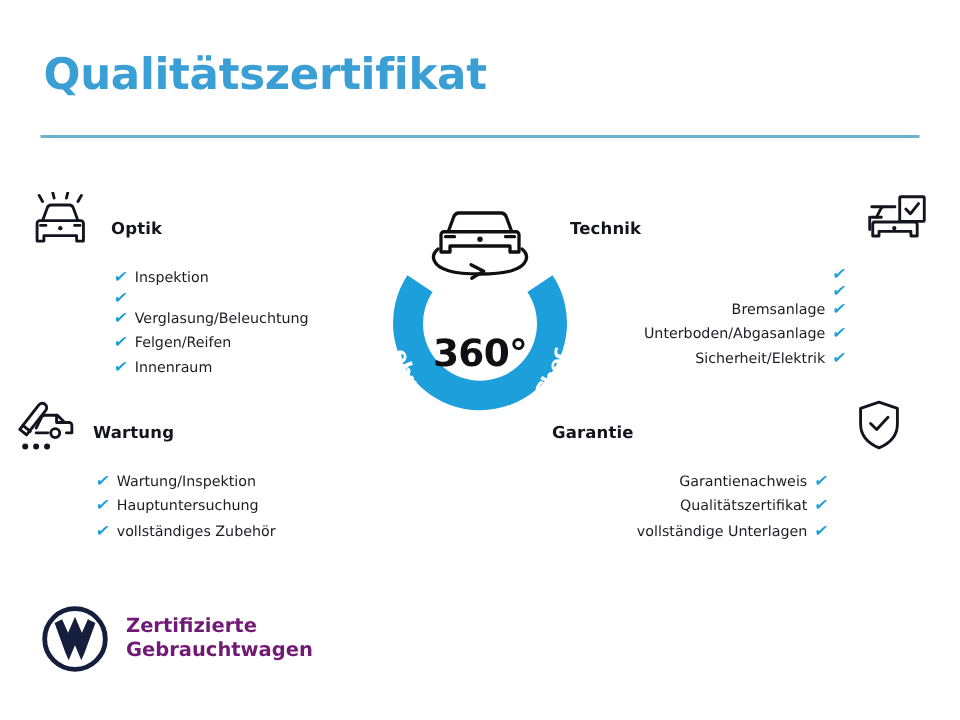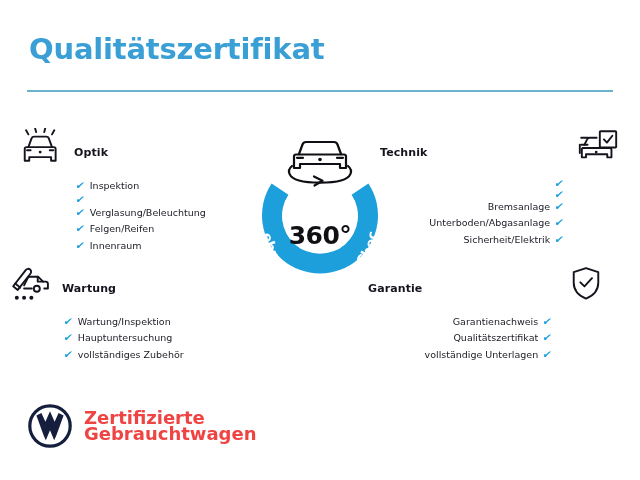--- a/index.html
+++ b/index.html
@@ -137,24 +137,24 @@
   .vw-footer {
     position: absolute;
     left: 28px;
     top: 404px;
     display: flex;
     align-items: center;
     gap: 12px;
   }
   .vw-mark { width: 44px; height: 44px; display: block; }
   .vw-text {
-    font-size: 18px;
+    font-size: 13px;
     font-weight: bold;
     line-height: 16px;
-    color: #ef4444;
+    color: #701a75;
     white-space: nowrap;
   }
 </style>
 </head>
 <body>
 
 <div class="page-title">Qualitätszertifikat</div>
 <div class="title-rule"></div>
 
 <div class="section sec-optik sec-left">

